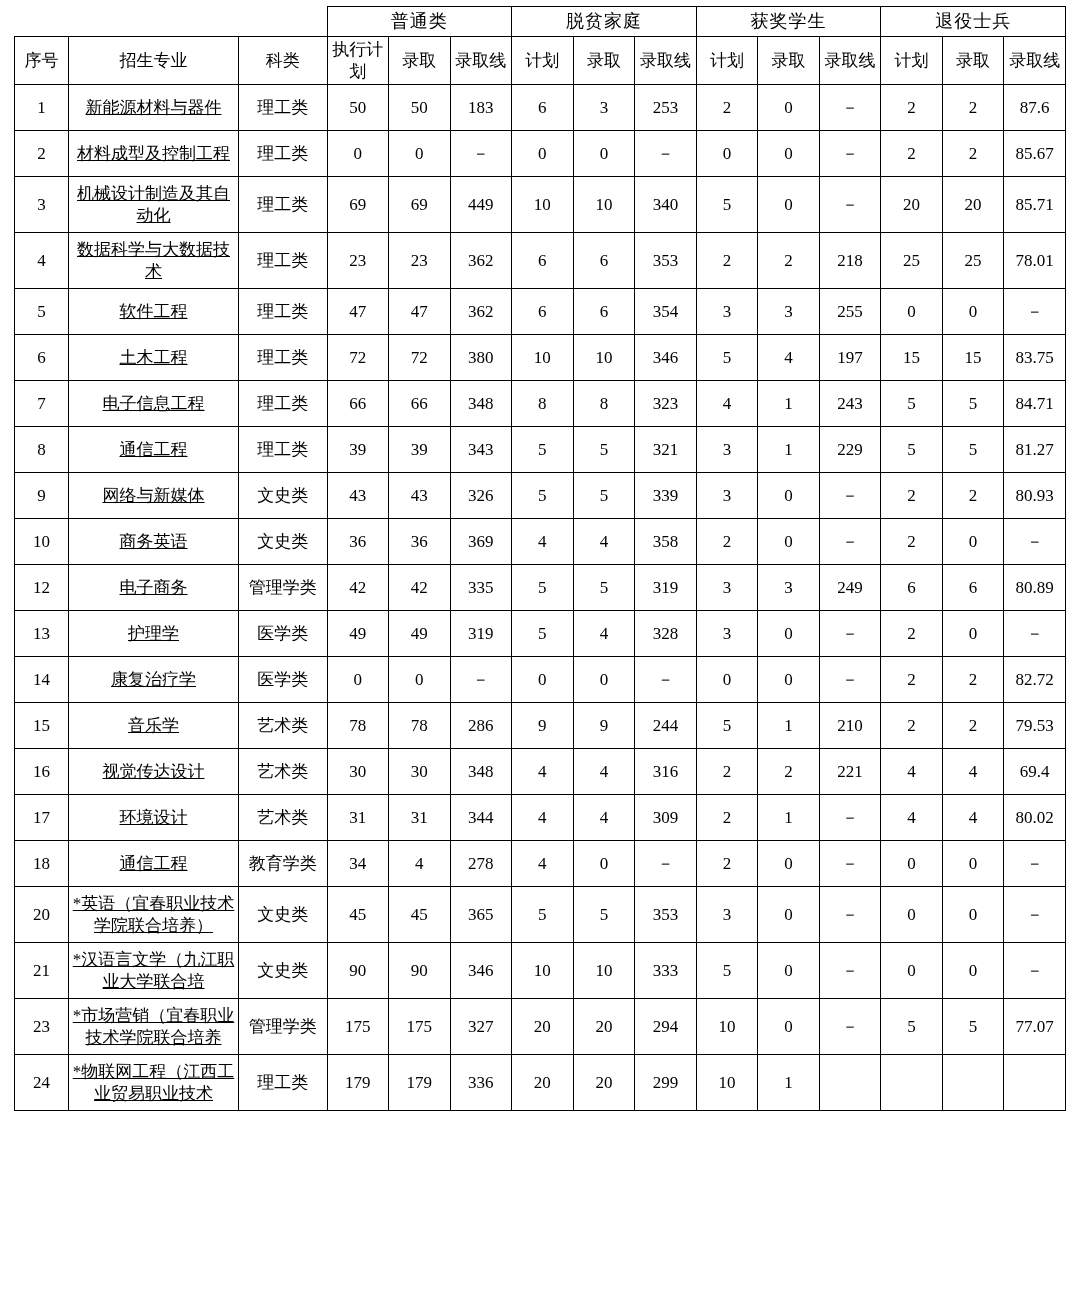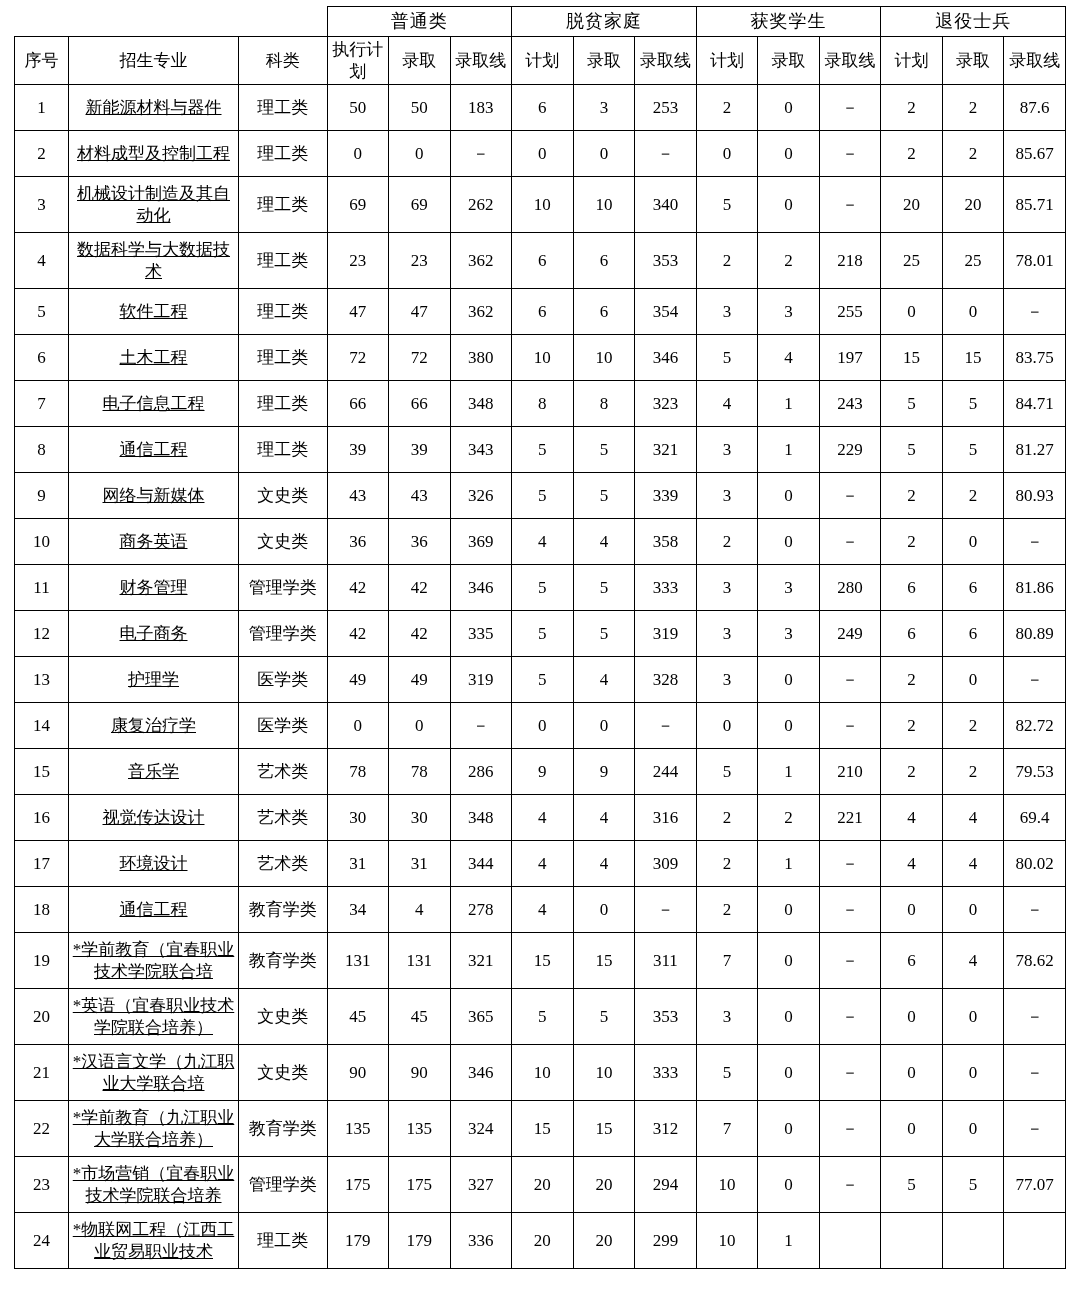--- a/index.html
+++ b/index.html
@@ -127,21 +127,21 @@
           <td class="col-num">2</td>
           <td class="col-num">2</td>
           <td class="col-line">85.67</td>
         </tr>
         <tr class="datarow tall">
           <td class="col-idx">3</td>
           <td class="col-major major">机械设计制造及其自动化</td>
           <td class="col-cat">理工类</td>
           <td class="col-num">69</td>
           <td class="col-num">69</td>
-          <td class="col-line">262</td>
+          <td class="col-line">449</td>
           <td class="col-num">10</td>
           <td class="col-num">10</td>
           <td class="col-line">340</td>
           <td class="col-num">5</td>
           <td class="col-num">0</td>
           <td class="col-line">－</td>
           <td class="col-num">20</td>
           <td class="col-num">20</td>
           <td class="col-line">85.71</td>
         </tr>
@@ -256,37 +256,20 @@
           <td class="col-line">369</td>
           <td class="col-num">4</td>
           <td class="col-num">4</td>
           <td class="col-line">358</td>
           <td class="col-num">2</td>
           <td class="col-num">0</td>
           <td class="col-line">－</td>
           <td class="col-num">2</td>
           <td class="col-num">0</td>
           <td class="col-line">－</td>
-        </tr>
-        <tr class="datarow">
-          <td class="col-idx">11</td>
-          <td class="col-major major">财务管理</td>
-          <td class="col-cat">管理学类</td>
-          <td class="col-num">42</td>
-          <td class="col-num">42</td>
-          <td class="col-line">346</td>
-          <td class="col-num">5</td>
-          <td class="col-num">5</td>
-          <td class="col-line">333</td>
-          <td class="col-num">3</td>
-          <td class="col-num">3</td>
-          <td class="col-line">280</td>
-          <td class="col-num">6</td>
-          <td class="col-num">6</td>
-          <td class="col-line">81.86</td>
         </tr>
         <tr class="datarow">
           <td class="col-idx">12</td>
           <td class="col-major major">电子商务</td>
           <td class="col-cat">管理学类</td>
           <td class="col-num">42</td>
           <td class="col-num">42</td>
           <td class="col-line">335</td>
           <td class="col-num">5</td>
           <td class="col-num">5</td>
@@ -394,37 +377,20 @@
           <td class="col-num">0</td>
           <td class="col-line">－</td>
           <td class="col-num">2</td>
           <td class="col-num">0</td>
           <td class="col-line">－</td>
           <td class="col-num">0</td>
           <td class="col-num">0</td>
           <td class="col-line">－</td>
         </tr>
         <tr class="datarow tall">
-          <td class="col-idx">19</td>
-          <td class="col-major major">*学前教育（宜春职业技术学院联合培</td>
-          <td class="col-cat">教育学类</td>
-          <td class="col-num">131</td>
-          <td class="col-num">131</td>
-          <td class="col-line">321</td>
-          <td class="col-num">15</td>
-          <td class="col-num">15</td>
-          <td class="col-line">311</td>
-          <td class="col-num">7</td>
-          <td class="col-num">0</td>
-          <td class="col-line">－</td>
-          <td class="col-num">6</td>
-          <td class="col-num">4</td>
-          <td class="col-line">78.62</td>
-        </tr>
-        <tr class="datarow tall">
           <td class="col-idx">20</td>
           <td class="col-major major">*英语（宜春职业技术学院联合培养）</td>
           <td class="col-cat">文史类</td>
           <td class="col-num">45</td>
           <td class="col-num">45</td>
           <td class="col-line">365</td>
           <td class="col-num">5</td>
           <td class="col-num">5</td>
           <td class="col-line">353</td>
           <td class="col-num">3</td>
@@ -445,37 +411,20 @@
           <td class="col-num">10</td>
           <td class="col-line">333</td>
           <td class="col-num">5</td>
           <td class="col-num">0</td>
           <td class="col-line">－</td>
           <td class="col-num">0</td>
           <td class="col-num">0</td>
           <td class="col-line">－</td>
         </tr>
         <tr class="datarow tall">
-          <td class="col-idx">22</td>
-          <td class="col-major major">*学前教育（九江职业大学联合培养）</td>
-          <td class="col-cat">教育学类</td>
-          <td class="col-num">135</td>
-          <td class="col-num">135</td>
-          <td class="col-line">324</td>
-          <td class="col-num">15</td>
-          <td class="col-num">15</td>
-          <td class="col-line">312</td>
-          <td class="col-num">7</td>
-          <td class="col-num">0</td>
-          <td class="col-line">－</td>
-          <td class="col-num">0</td>
-          <td class="col-num">0</td>
-          <td class="col-line">－</td>
-        </tr>
-        <tr class="datarow tall">
           <td class="col-idx">23</td>
           <td class="col-major major">*市场营销（宜春职业技术学院联合培养</td>
           <td class="col-cat">管理学类</td>
           <td class="col-num">175</td>
           <td class="col-num">175</td>
           <td class="col-line">327</td>
           <td class="col-num">20</td>
           <td class="col-num">20</td>
           <td class="col-line">294</td>
           <td class="col-num">10</td>

